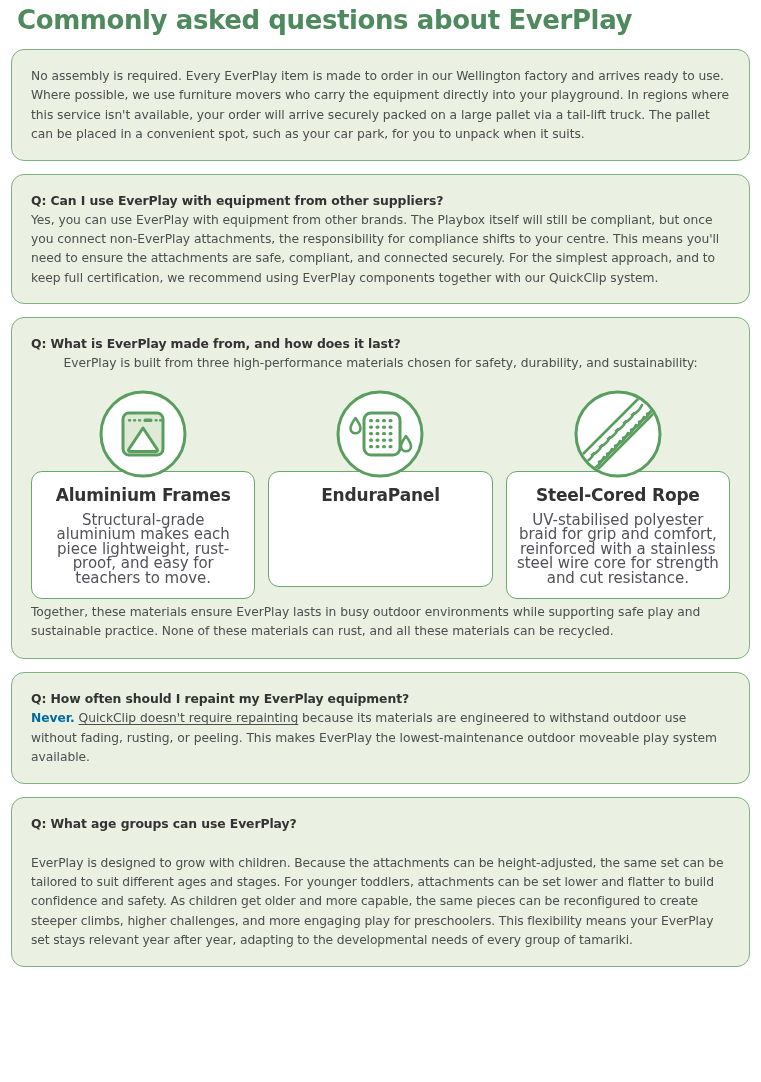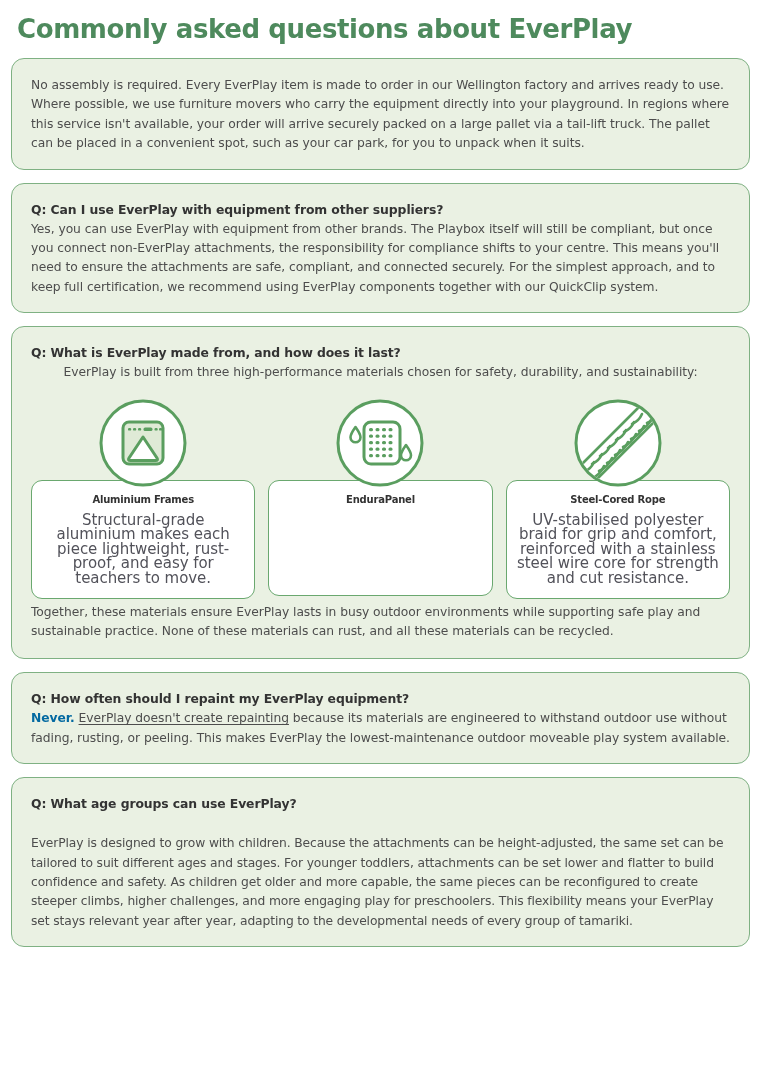--- a/index.html
+++ b/index.html
@@ -11,21 +11,21 @@
     width: 761px;
     height: 1082px;
     font-family: "DejaVu Sans", sans-serif;
     overflow: hidden;
   }
   .page {
     position: relative;
     width: 761px;
     height: 1082px;
     box-sizing: border-box;
-    padding: 9px 11px;
+    padding: 0 11px;
   }
 
   
   .page-title {
     margin: 0;
     padding: 4px 0 0 6px;
     font-family: "DejaVu Sans", sans-serif;
     font-size: 26px;
     font-weight: 700;
     letter-spacing: -0.4px;
@@ -102,21 +102,21 @@
     width: 100%;
     min-height: 116px;
     background: #ffffff;
     border: 1.3px solid #6aa86f;
     border-radius: 11px;
     padding: 13px 10px 12px 10px;
     text-align: center;
   }
   .material-title {
     margin: 0 0 8px 0;
-    font-size: 10px;
+    font-size: 17px;
     font-weight: 700;
     color: #333333;
     letter-spacing: -0.2px;
   }
   .material-desc {
     margin: 0;
     font-size: 15px;
     color: #52525a;
     line-height: 14.6px;
     letter-spacing: -0.05px;
@@ -236,21 +236,21 @@
         </div>
       </div>
 
     </div>
 
     <p class="answer materials-outro">Together, these materials ensure EverPlay lasts in busy outdoor environments while supporting safe play and sustainable practice. None of these materials can rust, and all these materials can be recycled.</p>
   </div>
 
   <div class="faq-card">
     <p class="question">Q: How often should I repaint my EverPlay equipment?</p>
-    <p class="answer"><span class="never">Never.</span> <span class="underlined">EverPlay doesn't create repainting</span><span> because its materials are engineered to withstand outdoor use without fading, rusting, or peeling. This makes EverPlay the lowest-maintenance outdoor moveable play system available.</span></p>
+    <p class="answer"><span class="never">Never.</span> <span class="underlined">QuickClip doesn't require repainting</span><span> because its materials are engineered to withstand outdoor use without fading, rusting, or peeling. This makes EverPlay the lowest-maintenance outdoor moveable play system available.</span></p>
   </div>
 
   <div class="faq-card">
     <p class="question">Q: What age groups can use EverPlay?</p>
     <p class="answer tight">EverPlay is designed to grow with children. Because the attachments can be height-adjusted, the same set can be tailored to suit different ages and stages. For younger toddlers, attachments can be set lower and flatter to build confidence and safety. As children get older and more capable, the same pieces can be reconfigured to create steeper climbs, higher challenges, and more engaging play for preschoolers. This flexibility means your EverPlay set stays relevant year after year, adapting to the developmental needs of every group of tamariki.</p>
   </div>
 
 </div>
 
 </body></html>

